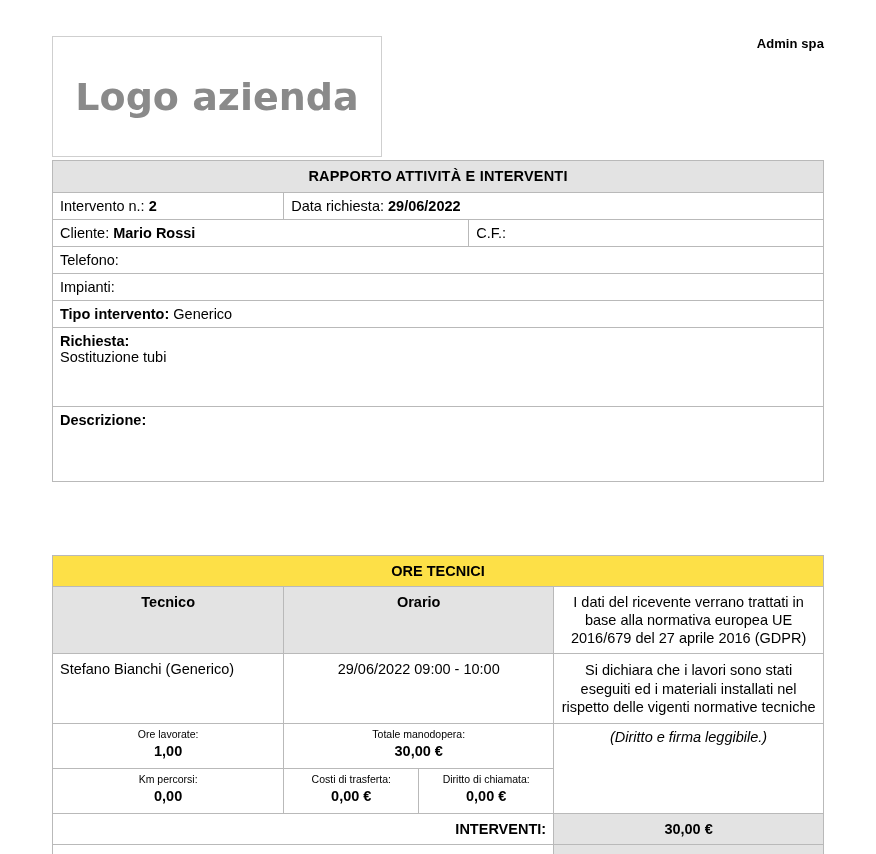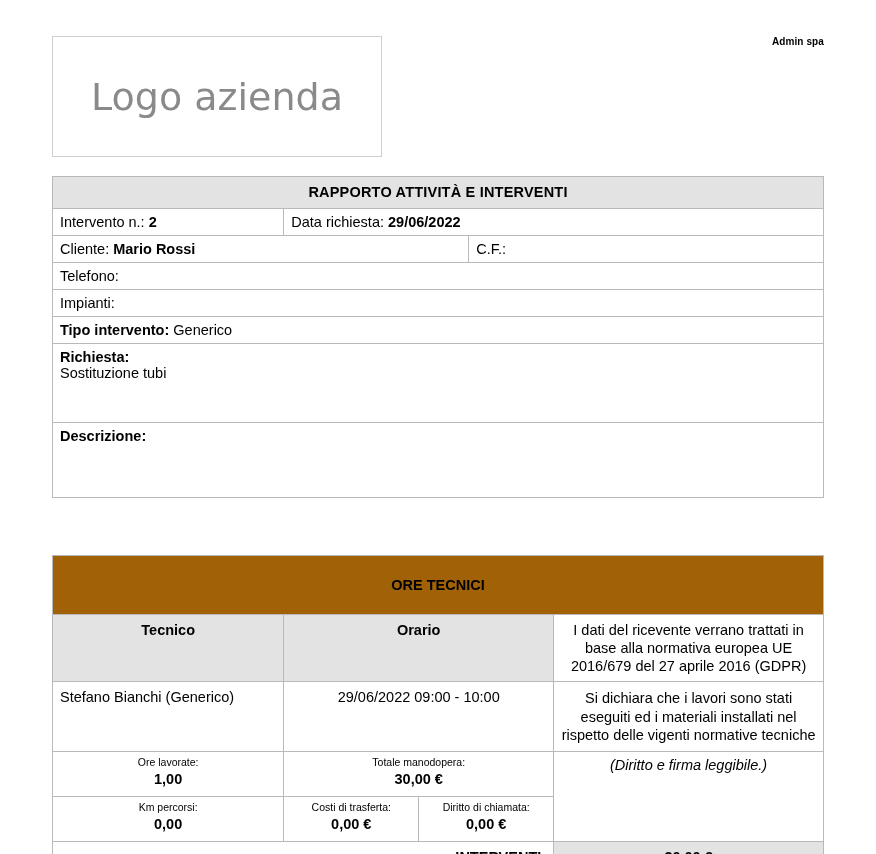--- a/index.html
+++ b/index.html
@@ -18,80 +18,80 @@
   .page {
     position: relative;
     width: 876px;
     height: 854px;
     box-sizing: border-box;
   }
   .company-name {
     position: absolute;
     top: 36px;
     right: 52px;
-    font-size: 10px;
+    font-size: 13px;
     font-weight: bold;
     letter-spacing: 0.1px;
     text-align: right;
   }
   .logo-box {
     position: absolute;
     left: 52px;
     top: 36px;
     width: 330px;
     height: 121px;
     border: 1px solid #cfcfcf;
     box-sizing: border-box;
     display: flex;
     align-items: center;
     justify-content: center;
   }
   .logo-text {
     font-size: 38px;
     color: #8a8a8a;
     font-family: "DejaVu Sans", sans-serif;
-    font-weight: 400;
+    font-weight: 700;
   }
   table.doc {
     position: absolute;
     left: 52px;
     border-collapse: collapse;
     width: 772px;
     table-layout: fixed;
   }
   table.doc td {
     border: 1px solid #b9b9b9;
     padding: 5px 7px;
     font-size: 14.5px;
     vertical-align: top;
     box-sizing: border-box;
   }
-  .main-table { top: 176px; }
+  .main-table { top: 160px; }
   .title-cell {
     text-align: center;
     font-weight: bold;
     font-size: 17px;
     background: #e3e3e3;
     padding: 7px 7px 8px 7px !important;
     letter-spacing: 0.2px;
   }
   .tall-req { height: 79px; }
   .tall-desc { height: 75px; }
   .b { font-weight: bold; }
 
   .hours-table { top: 555px; }
   .hours-table td {
     padding: 5px 7px;
   }
   .section-title {
     text-align: center;
     font-weight: bold;
     font-size: 15px;
-    background: #a16207;
-    padding: 21px !important;
+    background: #fde047;
+    padding: 7px !important;
   }
   .col-head {
     text-align: center;
     font-weight: bold;
     background: #e3e3e3;
     font-size: 13.5px;
     padding: 7px !important;
   }
   .gdpr-cell {
     text-align: center;

